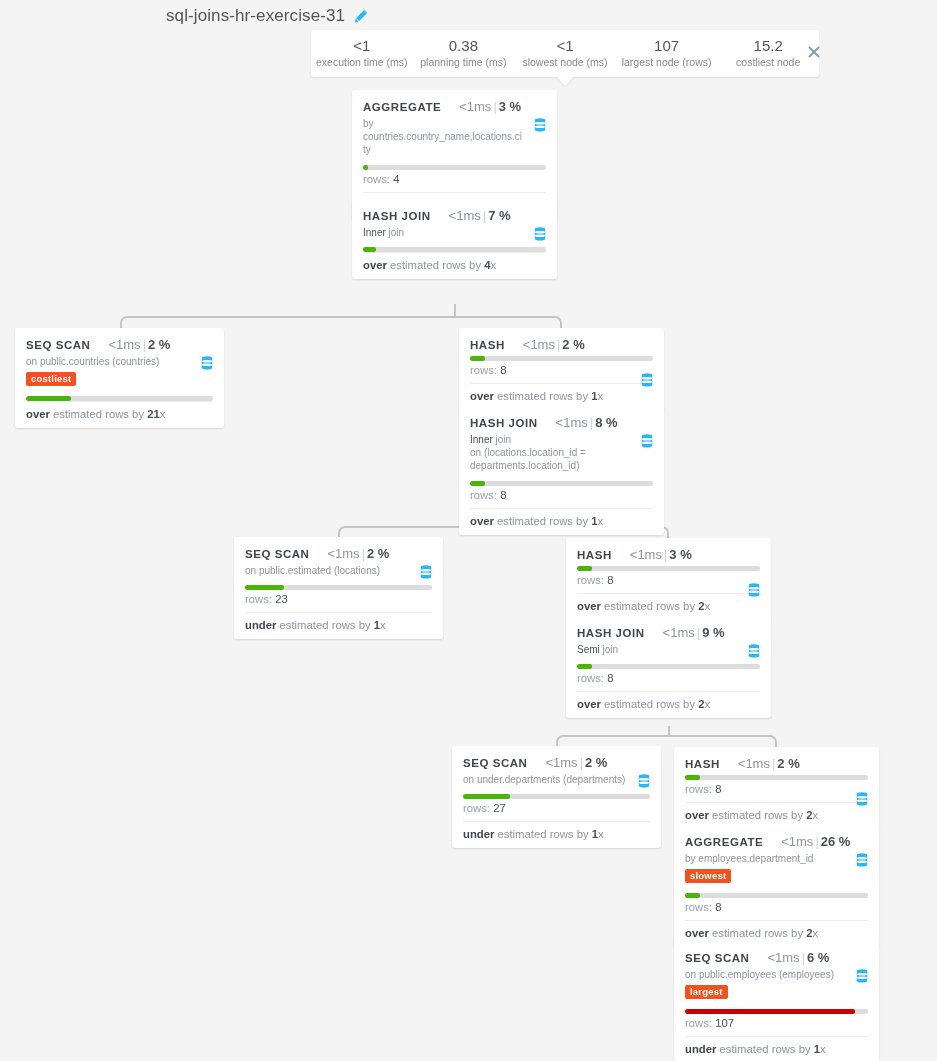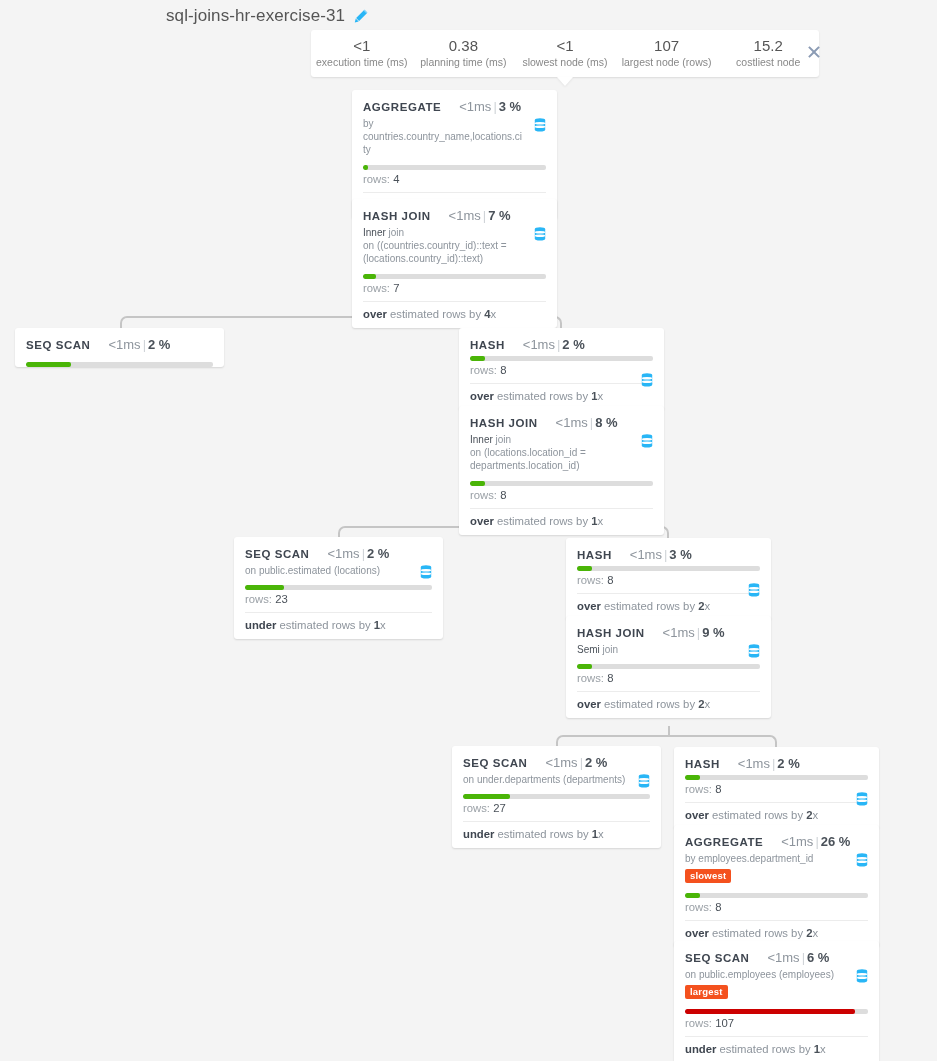--- a/index.html
+++ b/index.html
@@ -212,46 +212,59 @@
     <div class="rows-line"><span>rows:</span> <b>4</b></div>
     <div class="node-foot"><b>over</b><span> estimated rows by </span><span class="xval">7</span><span>x</span></div>
   </div>
 
   <div class="node" style="left:352px;top:199px;width:205px;">
     <div class="node-head">
       <span class="node-type">HASH JOIN</span>
       <span class="node-metrics"><span>&lt;1ms</span><span class="sep">|</span><span class="pct">7 %</span></span>
     </div>
     <div class="node-body">
-      <div class="node-sub"><span class="jointype">Inner</span><span> join</span><br><span>on ((countries.country_id)::text = (locations.country_id)::text)</span></div>
+      <div class="node-sub"><span class="jointype">Inner</span><span> join</span><br></div>
       <span class="db-icon">
         <svg viewBox="0 0 12 14" width="12" height="14" aria-hidden="true">
           <ellipse cx="6" cy="2" rx="5.2" ry="1.8" fill="#29b6f6"></ellipse>
           <rect x="0.8" y="2" width="10.4" height="9.8" fill="#29b6f6"></rect>
           <ellipse cx="6" cy="11.8" rx="5.2" ry="1.8" fill="#29b6f6"></ellipse>
           <ellipse cx="6" cy="5.2" rx="5.2" ry="1.3" fill="#ffffff"></ellipse>
           <ellipse cx="6" cy="8.8" rx="5.2" ry="1.3" fill="#ffffff"></ellipse>
         </svg>
       </span>
     </div>
     <div class="bar-wrap">
       <div class="bar-fill" style="width:7%;background:#4ab507;"></div>
     </div>
-    <div class="rows-line"><span>rows:</span> <b>7</b></div>
     <div class="node-foot"><b>over</b><span> estimated rows by </span><span class="xval">4</span><span>x</span></div>
   </div>
 
   <div class="node" style="left:15px;top:328px;width:209px;">
     <div class="node-head">
       <span class="node-type">SEQ SCAN</span>
       <span class="node-metrics"><span>&lt;1ms</span><span class="sep">|</span><span class="pct">2 %</span></span>
     </div>
+    <div class="node-body">
+      <div class="node-sub"><span>on </span><span>public.countries (countries)</span></div>
+      <span class="db-icon">
+        <svg viewBox="0 0 12 14" width="12" height="14" aria-hidden="true">
+          <ellipse cx="6" cy="2" rx="5.2" ry="1.8" fill="#29b6f6"></ellipse>
+          <rect x="0.8" y="2" width="10.4" height="9.8" fill="#29b6f6"></rect>
+          <ellipse cx="6" cy="11.8" rx="5.2" ry="1.8" fill="#29b6f6"></ellipse>
+          <ellipse cx="6" cy="5.2" rx="5.2" ry="1.3" fill="#ffffff"></ellipse>
+          <ellipse cx="6" cy="8.8" rx="5.2" ry="1.3" fill="#ffffff"></ellipse>
+        </svg>
+      </span>
+      <span class="badge">costliest</span>
+    </div>
     <div class="bar-wrap" style="margin-top:10px;">
       <div class="bar-fill" style="width:24%;background:#4ab507;"></div>
     </div>
+    <div class="node-foot"><b>over</b><span> estimated rows by </span><span class="xval">21</span><span>x</span></div>
   </div>
 
   <div class="node" style="left:459px;top:328px;width:205px;">
     <div class="node-head">
       <span class="node-type">HASH</span>
       <span class="node-metrics"><span>&lt;1ms</span><span class="sep">|</span><span class="pct">2 %</span></span>
     </div>
     <div class="node-body" style="padding-right:0;">
       <span class="db-icon" style="top:18px;">
         <svg viewBox="0 0 12 14" width="12" height="14" aria-hidden="true">

